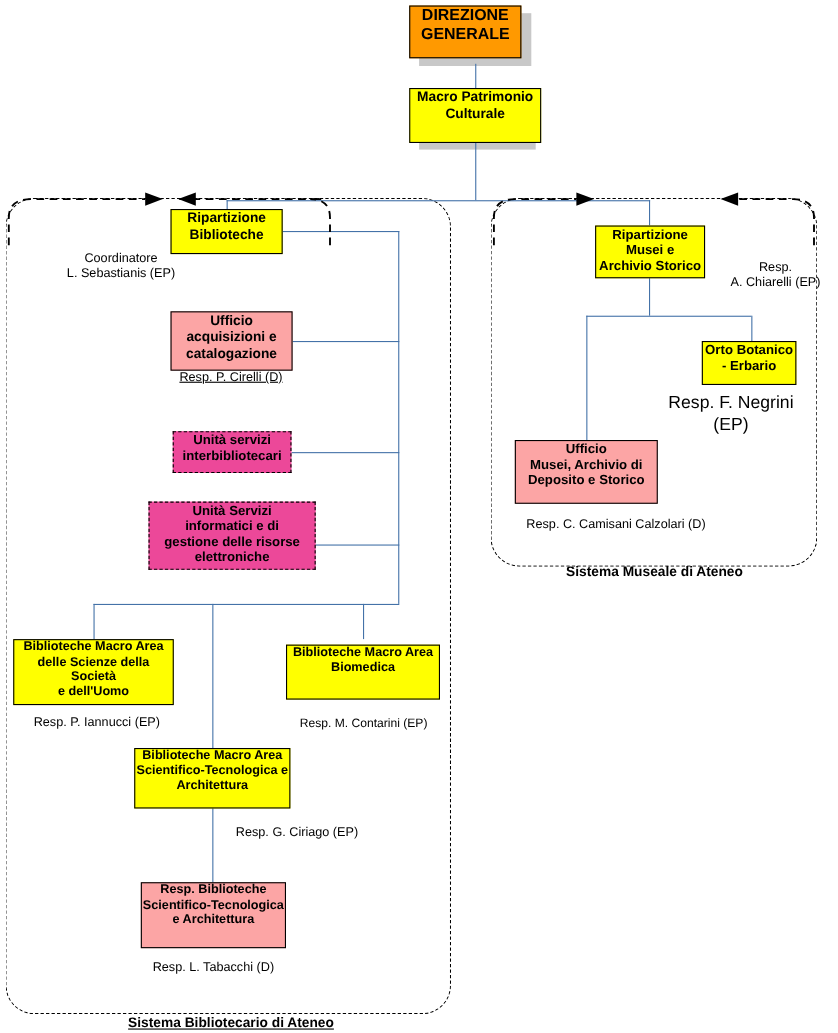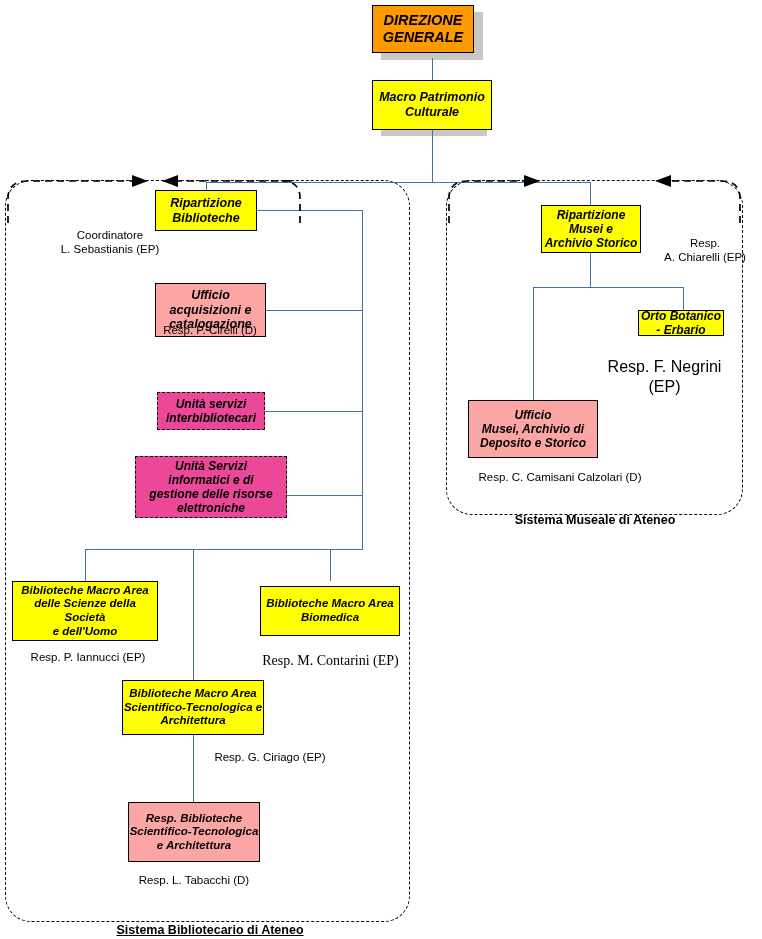--- a/index.html
+++ b/index.html
@@ -5,28 +5,26 @@
   html,body{margin:0;padding:0;background:#ffffff;}
   body{font-family:"Liberation Sans", sans-serif;}
   #canvas{position:relative;width:762px;height:939px;overflow:hidden;background:#fff;}
 
   
   .node{
     position:absolute;
     box-sizing:border-box;
     border:1.5px solid #000;
     display:flex;
-    align-items:center;
     justify-content:center;
     text-align:center;
     font-weight:bold;
     color:#000;
     line-height:1.18;
     z-index:5;
-    font-style:italic;
   }
   .node .lbl{white-space:pre-line;display:block;}
   .orange{background:#FF9900;}
   .yellow{background:#FFFF00;}
   .blue{background:#fca5a5;}
   .dashed-node{
     background:#ec4899;
     border:1.5px dashed #000;
   }
   .shadow{
@@ -144,21 +142,21 @@
 Biblioteche</span>
   </div>
   <div class="caption" style="left:20px;top:228px;width:180px;font-size:11.5px;">Coordinatore
 L. Sebastianis (EP)</div>
 
   <div class="node blue" style="left:155px;top:283px;width:111px;height:54px;font-size:12.5px;">
     <span class="lbl">Ufficio
 acquisizioni e
 catalogazione</span>
   </div>
-  <div class="caption" style="left:140px;top:323px;width:140px;font-size:11.5px;">Resp. P. Cirelli  (D)</div>
+  <div class="caption" style="left:140px;top:336px;width:140px;font-size:11.5px;text-decoration:underline;">Resp. P. Cirelli  (D)</div>
 
   <div class="node dashed-node" style="left:157px;top:392px;width:108px;height:38px;font-size:12px;">
     <span class="lbl">Unità servizi
 interbibliotecari</span>
   </div>
 
   <div class="node dashed-node" style="left:135px;top:456px;width:152px;height:62px;font-size:12px;">
     <span class="lbl">Unità Servizi
 informatici e di
 gestione delle risorse
@@ -169,21 +167,21 @@
     <span class="lbl">Biblioteche Macro Area
 delle Scienze della Società
 e dell'Uomo</span>
   </div>
   <div class="caption" style="left:8px;top:650px;width:160px;font-size:11.5px;">Resp. P. Iannucci  (EP)</div>
 
   <div class="node yellow" style="left:260px;top:586px;width:140px;height:50px;font-size:11.5px;">
     <span class="lbl">Biblioteche Macro Area
 Biomedica</span>
   </div>
-  <div class="caption" style="left:248px;top:652px;width:165px;font-size:14px;font-family:Liberation Serif, serif;">Resp. M. Contarini   (EP)</div>
+  <div class="caption" style="left:248px;top:652px;width:165px;font-size:11px;">Resp. M. Contarini   (EP)</div>
 
   <div class="node yellow" style="left:122px;top:680px;width:142px;height:55px;font-size:11.5px;">
     <span class="lbl">Biblioteche Macro Area
 Scientifico-Tecnologica e
 Architettura</span>
   </div>
   <div class="caption" style="left:180px;top:750px;width:180px;font-size:11.5px;">Resp. G. Ciriago  (EP)</div>
 
   <div class="node blue" style="left:128px;top:802px;width:132px;height:60px;font-size:11.5px;">
     <span class="lbl">Resp. Biblioteche
@@ -195,21 +193,21 @@
   <div class="group-title" style="left:60px;top:923px;width:300px;font-size:12.5px;text-decoration:underline;">Sistema Bibliotecario di Ateneo</div>
 
   <div class="node yellow" style="left:541px;top:205px;width:100px;height:48px;font-size:12px;">
     <span class="lbl">Ripartizione
 Musei e
 Archivio Storico</span>
   </div>
   <div class="caption" style="left:625px;top:236px;width:160px;font-size:11.5px;">Resp.
 A. Chiarelli (EP)</div>
 
-  <div class="node yellow" style="left:638px;top:310px;width:86px;height:26px;font-size:12px;">
+  <div class="node yellow" style="left:638px;top:310px;width:86px;height:40px;font-size:12px;">
     <span class="lbl">Orto Botanico
 - Erbario</span>
   </div>
   <div class="caption" style="left:592px;top:357px;width:145px;font-size:16px;">Resp. F. Negrini (EP)</div>
 
   <div class="node blue" style="left:468px;top:400px;width:130px;height:58px;font-size:12px;">
     <span class="lbl">Ufficio
 Musei, Archivio di
 Deposito e Storico</span>
   </div>

